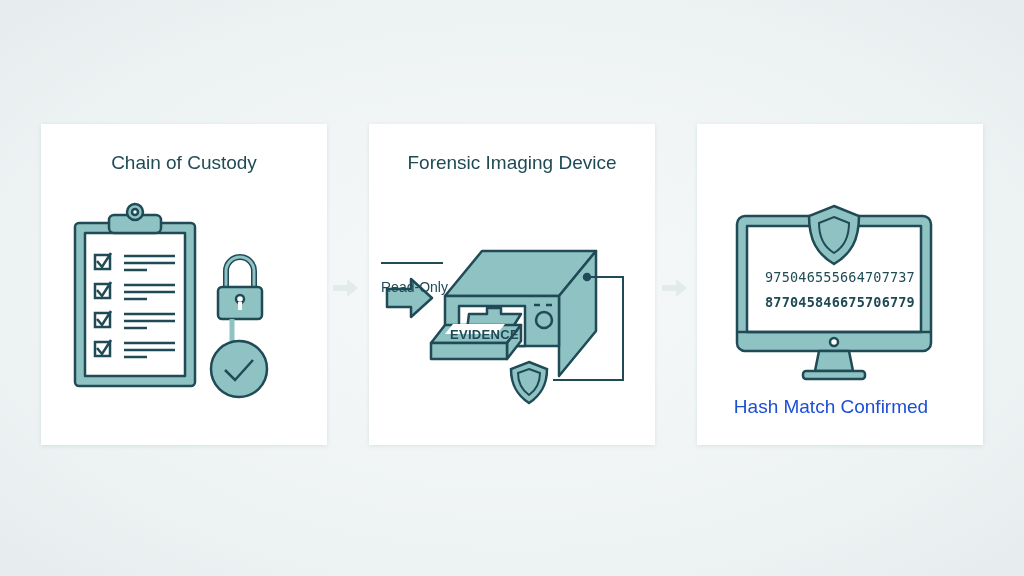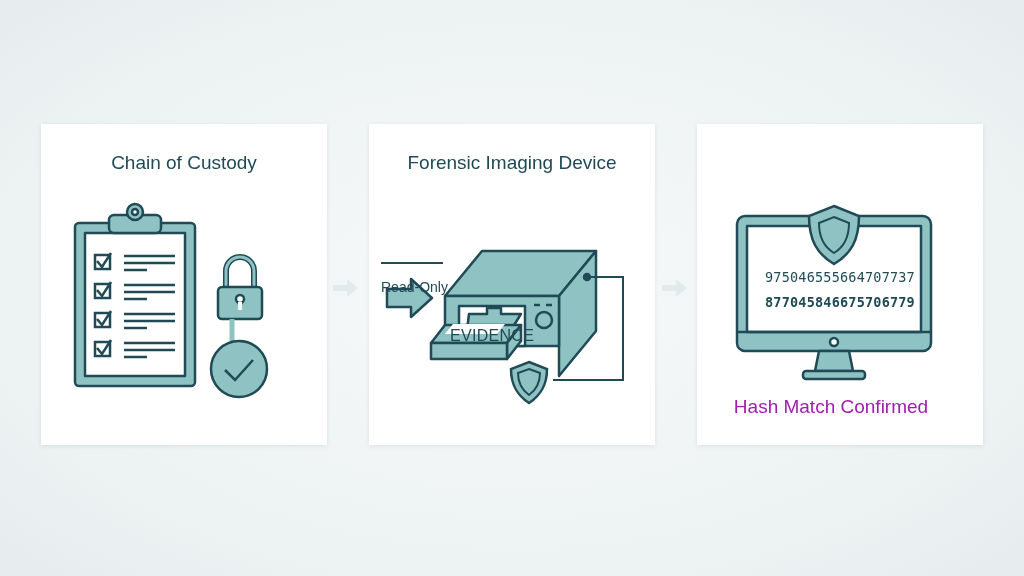--- a/index.html
+++ b/index.html
@@ -5,24 +5,24 @@
   html,body{margin:0;padding:0;}
   body{width:1024px;height:576px;overflow:hidden;background:radial-gradient(ellipse at center,#f7f9f9 0%,#edf2f3 70%,#e6eced 100%);font-family:"Liberation Sans","DejaVu Sans",sans-serif;position:relative;}
   .panel{position:absolute;top:124px;width:286px;height:321px;background:#ffffff;box-shadow:0 1px 4px rgba(60,90,95,0.12);}
   .p1{left:41px;} .p2{left:369px;} .p3{left:697px;}
   .title{position:absolute;left:0;right:0;top:28px;text-align:center;font-size:19px;color:#1f4a56;}
   .svgwrap{position:absolute;left:0;top:0;width:286px;height:321px;}
   .conn{position:absolute;top:276px;}
   .c1{left:331px;} .c2{left:660px;}
   .hashline{position:absolute;left:0;right:0;text-align:center;font-family:"DejaVu Sans Mono","Liberation Mono",monospace;font-size:13.5px;color:#1f4a56;letter-spacing:0.2px;}
   .h1{top:145px;} .h2{top:170px;font-weight:bold;}
-  .foot{position:absolute;left:0;right:18px;top:272px;text-align:center;font-size:19px;color:#a21caf;}
+  .foot{position:absolute;left:0;right:18px;top:272px;text-align:center;font-size:19px;color:#1d4ed8;}
   .ro{position:absolute;left:12px;top:118px;font-size:14px;color:#1f4a56;margin-top:37px;}
   .ro-line{position:absolute;left:12px;top:138px;width:62px;height:2px;background:#1f4a56;}
-  .evlabel{position:absolute;left:81px;top:203px;font-size:16px;color:#1f4a56;letter-spacing:0.3px;}
+  .evlabel{position:absolute;left:81px;top:203px;font-size:13px;color:#1f4a56;letter-spacing:0.3px;font-weight:bold;}
 </style>
 </head>
 <body>
 
 <div class="panel p1">
   <div class="title">Chain of Custody</div>
   <svg class="svgwrap" viewBox="0 0 286 321">
     <g stroke="#1f4a56" stroke-width="2.5" fill="#8fc3c3" stroke-linejoin="round">
       <rect x="34" y="99" width="120" height="163" rx="4"></rect>
       <rect x="44" y="109" width="100" height="143" fill="#ffffff"></rect>

